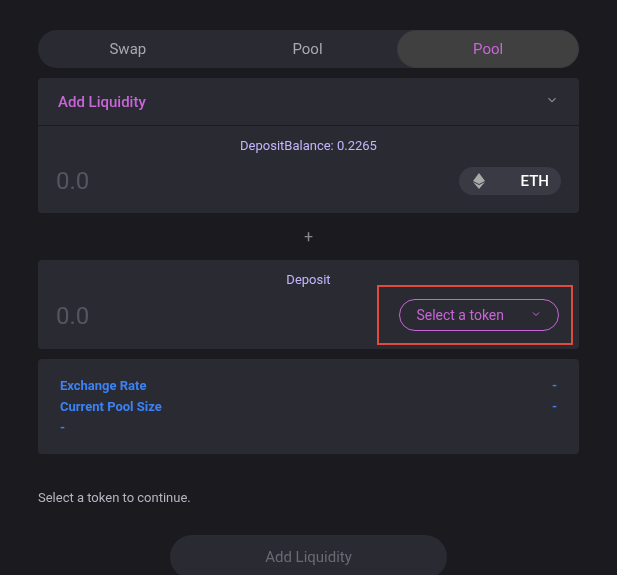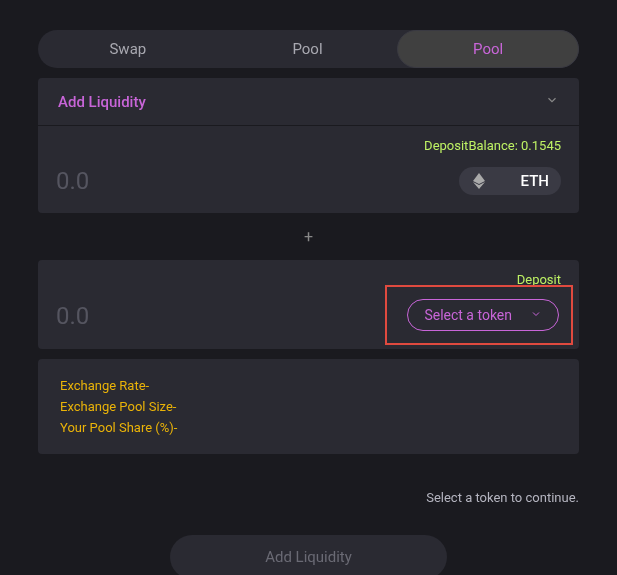--- a/index.html
+++ b/index.html
@@ -62,23 +62,23 @@
       padding: 12px 18px 18px 18px;
       border-top: 1px solid #1a1a1f;
     }
     .deposit-box.second {
       border-top: none;
       border-radius: 4px;
       background: #2a2a32;
     }
     .deposit-row-top {
       display: flex;
-      justify-content: flex-end;
+      justify-content: center;
       font-size: 13px;
-      color: #bef264;
+      color: #c4b5fd;
       margin-bottom: 14px;
     }
     .deposit-row-bottom {
       display: flex;
       justify-content: space-between;
       align-items: center;
       text-align: right;
     }
     .amount-input {
       font-size: 24px;
@@ -109,21 +109,21 @@
     }
     .plus-divider {
       text-align: center;
       color: #888;
       font-size: 16px;
       padding: 14px 0;
     }
     .select-token-btn {
       display: flex;
       align-items: center;
-      gap: 18px;
+      gap: 26px;
       border: 1px solid #c865d8;
       border-radius: 18px;
       padding: 7px 16px;
       color: #c865d8;
       font-size: 14px;
       cursor: pointer;
     }
     .highlight-box {
       border: 2px solid #e04a3f;
       padding: 12px 12px 12px 20px;
@@ -132,27 +132,28 @@
       justify-content: flex-end;
     }
     .stats-box {
       background: #2a2a32;
       border-radius: 4px;
       padding: 16px 22px;
       margin-top: 10px;
     }
     .stats-row {
       display: flex;
-      justify-content: flex-start;
+      justify-content: space-between;
       font-size: 13px;
-      color: #eab308;
+      color: #3b82f6;
       padding: 3px 0;
+      font-weight: bold;
     }
     .helper-text {
-      text-align: right;
+      text-align: left;
       font-size: 13px;
       color: #b5b5c0;
       margin-top: 36px;
     }
     .add-btn {
       display: block;
       margin: 30px auto 0 auto;
       background: #2a2a32;
       color: #6a6a74;
       border: none;
@@ -178,21 +179,21 @@
       <span class="chevron">
         <svg width="14" height="14" viewBox="0 0 24 24" fill="none" stroke="currentColor" stroke-width="2">
             <polyline points="6 9 12 15 18 9"></polyline>
           </svg>
       </span>
     </div>
 
     <div class="deposit-box">
       <div class="deposit-row-top">
         <span>Deposit</span>
-        <span>Balance: 0.1545</span>
+        <span>Balance: 0.2265</span>
       </div>
       <div class="deposit-row-bottom">
         <span class="amount-input">0.0</span>
         <div class="token-pill">
           <span class="icon-holder">
             <svg width="12" height="16" viewBox="0 0 24 32" fill="#aaa">
                 <polygon points="12,0 24,16 12,22 0,16"></polygon>
                 <polygon points="12,24 24,18 12,32 0,18"></polygon>
               </svg>
           </span>
@@ -222,25 +223,24 @@
       </div>
     </div>
   </div>
 
   <div class="stats-box">
     <div class="stats-row">
       <span>Exchange Rate</span>
       <span>-</span>
     </div>
     <div class="stats-row">
-      <span>Exchange Pool Size</span>
+      <span>Current Pool Size</span>
       <span>-</span>
     </div>
     <div class="stats-row">
-      <span>Your Pool Share (%)</span>
       <span>-</span>
     </div>
   </div>
 
   <div class="helper-text">Select a token to continue.</div>
 
   <button class="add-btn">Add Liquidity</button>
 </div>
 
 </body></html>

